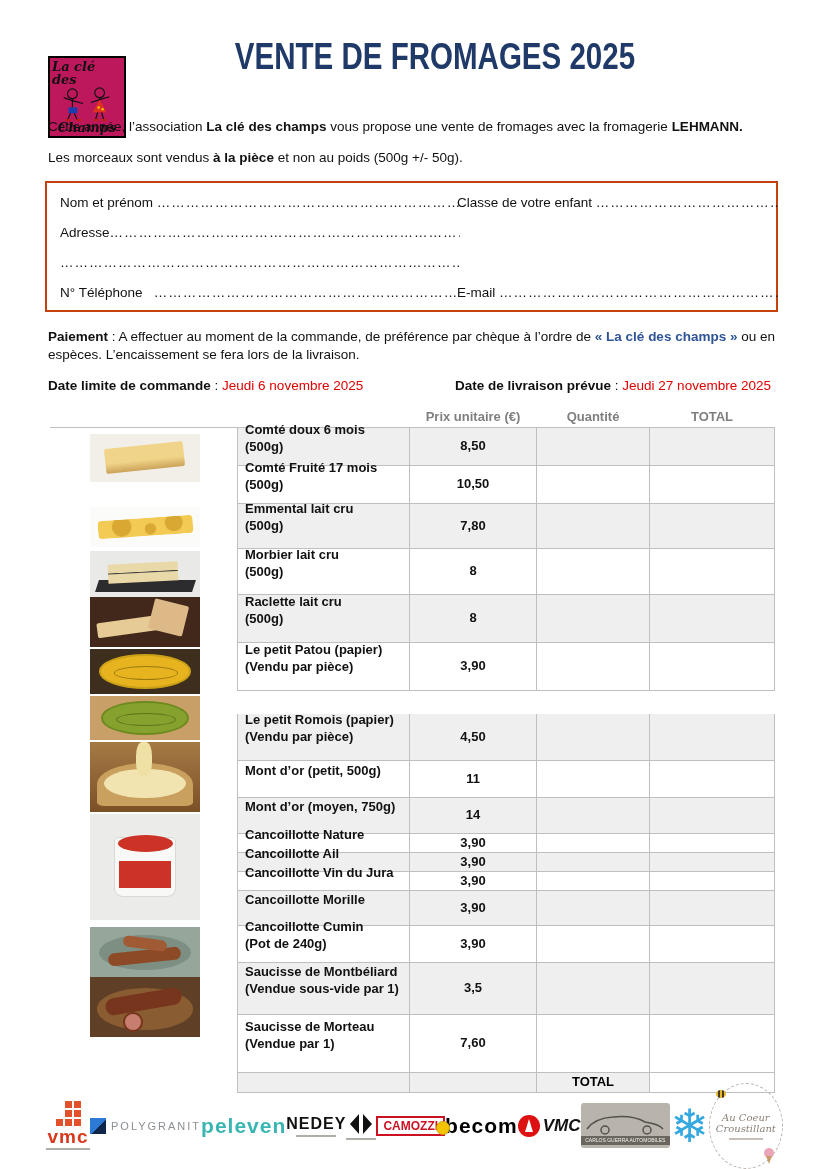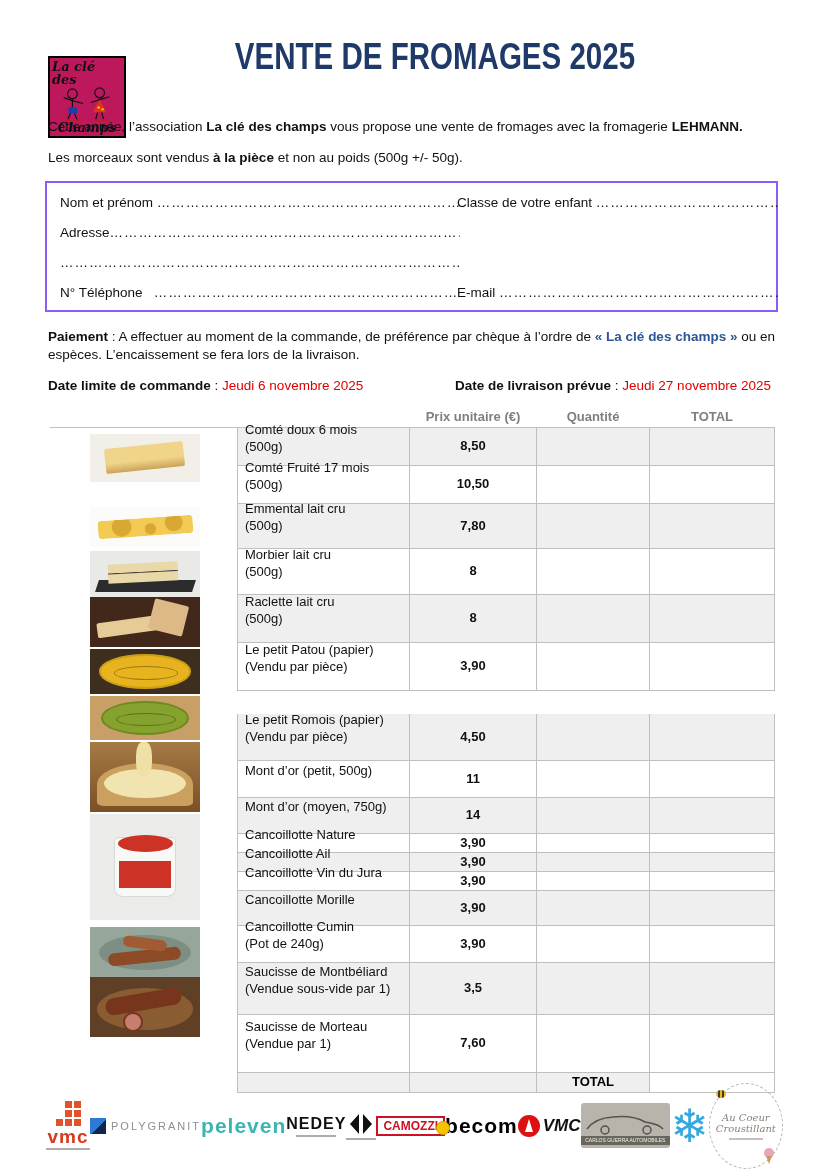--- a/index.html
+++ b/index.html
@@ -13,21 +13,21 @@
   .logo-script{font-family:"DejaVu Serif", serif;font-style:italic;font-weight:bold;font-size:13px;line-height:1;}
   .page-title{position:absolute;left:60px;top:36px;width:750px;text-align:center;
               font-weight:bold;font-size:36px;letter-spacing:0px;color:var(--title-blue,#1f3a68);
               transform:scaleX(.82);transform-origin:50% 50%;white-space:nowrap;}
 
   
   .para{position:absolute;left:48px;right:45px;font-size:13.5px;line-height:1.35;}
   #p1{top:118px;} #p2{top:149px;}
 
   
-  .form-box{position:absolute;left:45px;top:181px;width:733px;height:131px;border:2px solid #8b5cf6;box-sizing:border-box;}
+  .form-box{position:absolute;left:45px;top:181px;width:733px;height:131px;border:2px solid #c2410c;box-sizing:border-box;}
   .frow{position:absolute;left:13px;right:10px;height:20px;font-size:13.5px;display:block;}
   .field{display:inline-flex;align-items:baseline;overflow:hidden;white-space:nowrap;vertical-align:top;}
   .dots{overflow:hidden;white-space:nowrap;letter-spacing:1px;}
   .fr1{top:12px;} .fr2{top:42px;} .fr3{top:72px;} .fr4{top:102px;}
   .f-left{width:400px;} .f-right{position:absolute;left:397px;width:323px;}
 
   
   #payment{top:328px;}
   .accent{color:var(--accent-blue,#2e5496);font-weight:bold;}
   .dates{position:absolute;left:48px;top:378px;width:733px;font-size:13.5px;}
@@ -40,21 +40,21 @@
              font-size:13px;font-weight:bold;color:var(--header-gray,#7f7f7f);}
   .col-heads span{position:absolute;transform:translateX(-50%);white-space:nowrap;}
   .ch-price{left:423px;} .ch-qty{left:543px;} .ch-total{left:662px;}
 
   .main-table{position:absolute;left:50px;top:427px;width:725px;height:648px;border-top:1px solid var(--border-gray,#bfbfbf);}
   .img-strip{position:absolute;left:0;top:1px;width:187px;height:646px;}
   .grid{position:absolute;left:187px;top:0;width:538px;}
   .trow{display:flex;box-sizing:border-box;}
   .cell{box-sizing:border-box;border-right:1px solid var(--border-gray,#bfbfbf);border-bottom:1px solid var(--border-gray,#bfbfbf);
         display:flex;flex-direction:column;justify-content:center;font-size:13px;line-height:1.3;}
-  .c-name{width:173px;border-left:1px solid var(--border-gray,#bfbfbf);padding:1px 4px 17px 7px;align-items:flex-start;}
+  .c-name{width:173px;border-left:1px solid var(--border-gray,#bfbfbf);padding:1px 4px 17px 7px;align-items:flex-start;font-weight:bold;}
   .c-price{width:127px;align-items:center;font-weight:bold;}
   .c-qty{width:113px;} .c-total{width:125px;}
   .shaded{background:var(--row-shade,#efefef);}
   .total-row .c-qty{align-items:center;font-weight:bold;color:#000;}
 
   
   .photo{position:absolute;left:40px;width:110px;overflow:hidden;}
   .photo i{position:absolute;display:block;}
   .ph-comte{top:5px;height:48px;background:#f2efe9;}
   .ph-comte .a{left:14%;top:22%;width:72%;height:52%;background:linear-gradient(180deg,#f0d489 60%,#caa258);transform:rotate(-6deg);border-radius:2px;}

